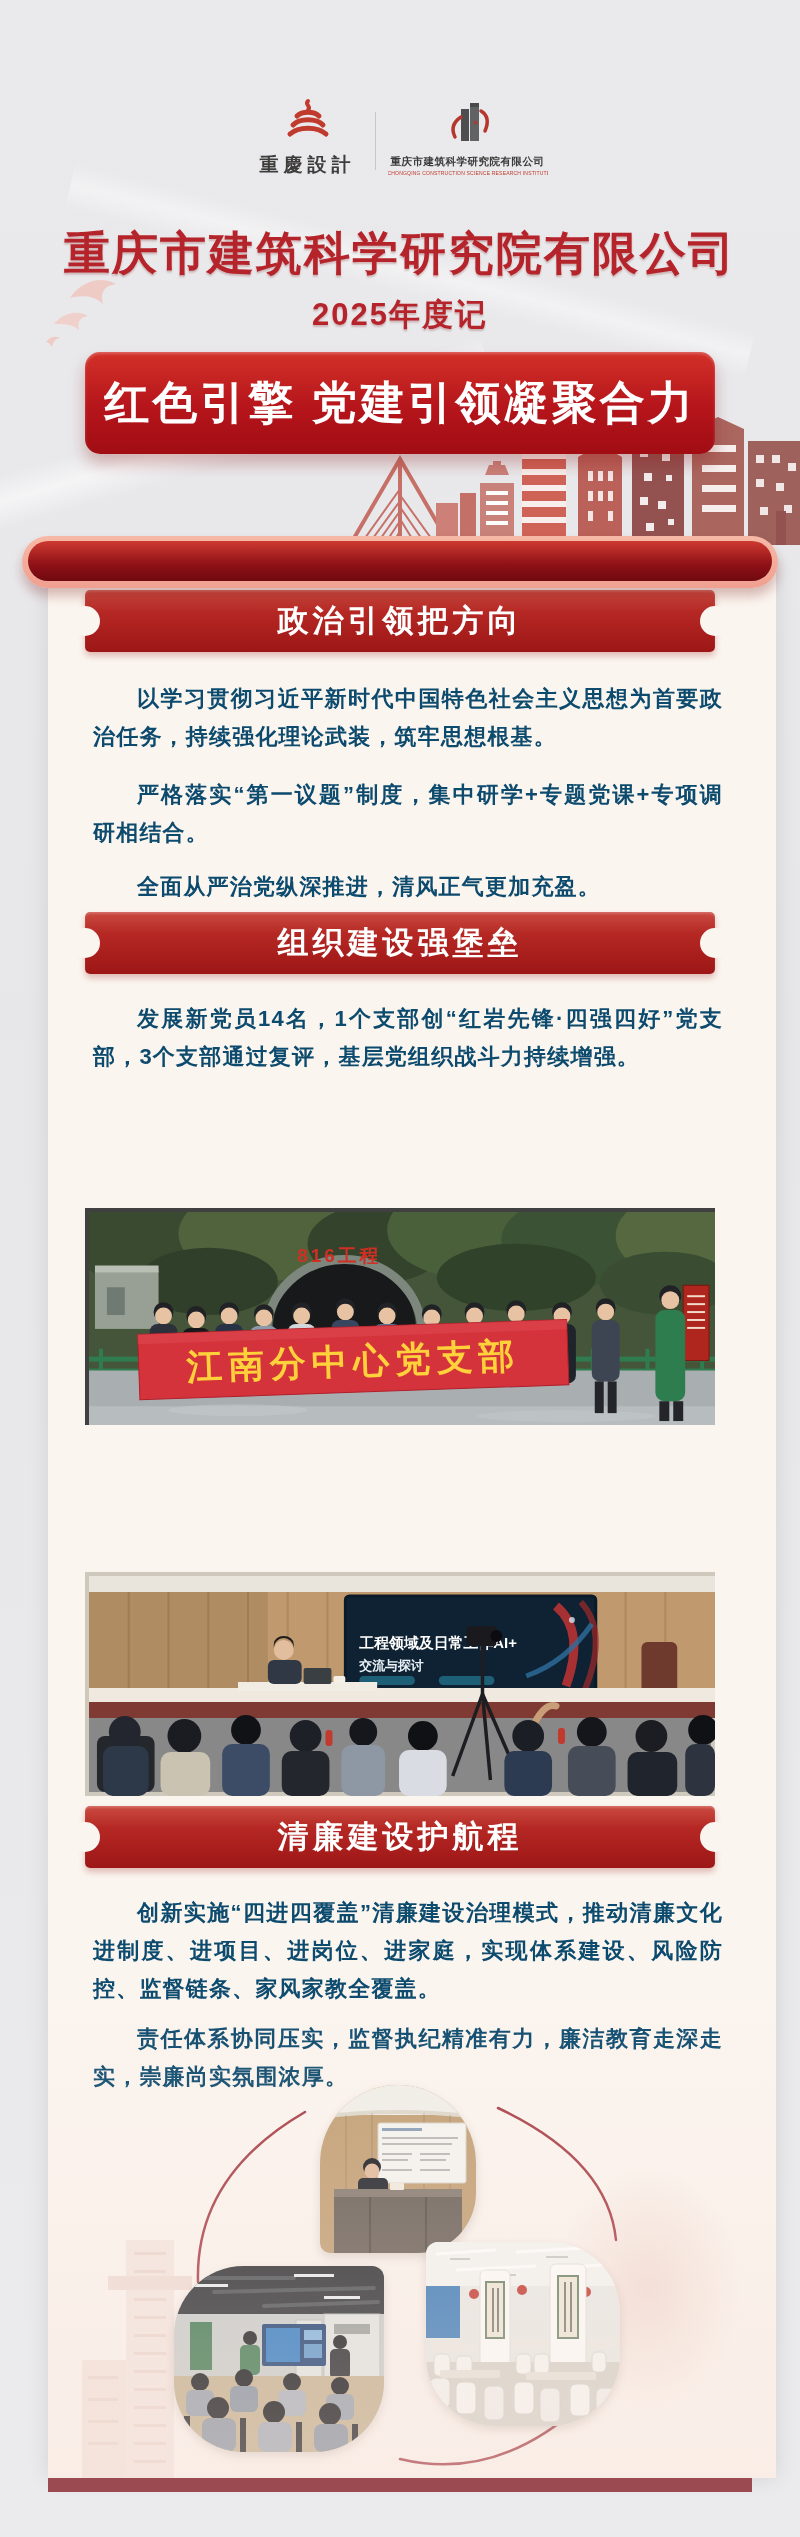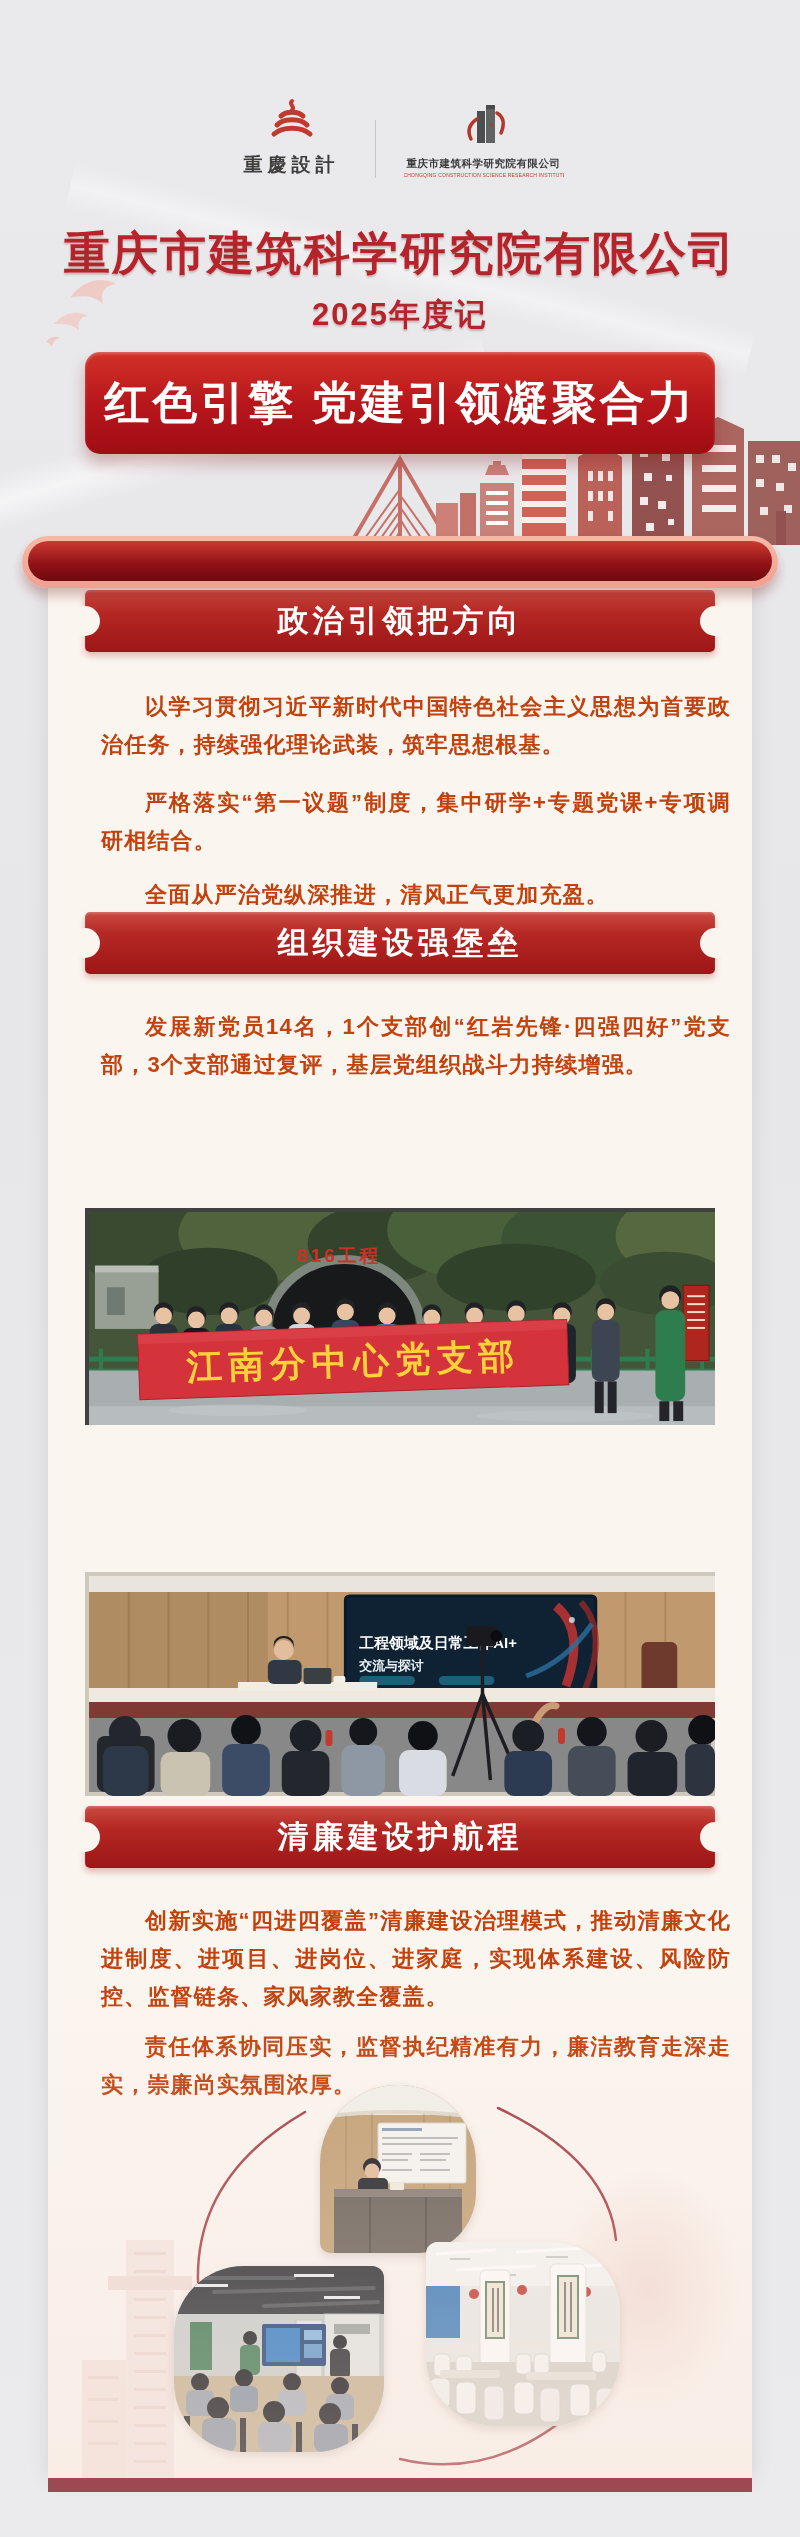--- a/index.html
+++ b/index.html
@@ -5,21 +5,21 @@
   html,body{margin:0;padding:0;background:#dcdcde;}
   .page{position:relative;width:800px;height:2537px;margin:0 auto;overflow:hidden;
         background:linear-gradient(180deg,#eaeaec 0%,#e7e7ea 40%,#ebebed 100%);
         font-family:"Liberation Sans","DejaVu Sans",sans-serif;}
   .streak{position:absolute;pointer-events:none;}
   .streak-a{left:-120px;top:330px;width:620px;height:240px;transform:rotate(-16deg);
         background:linear-gradient(180deg,transparent 38%,rgba(255,255,255,.55) 49%,transparent 60%);}
   .streak-b{left:60px;top:120px;width:700px;height:300px;transform:rotate(14deg);
         background:linear-gradient(180deg,transparent 42%,rgba(255,255,255,.4) 50%,transparent 58%);}
   
-  .logos{position:absolute;top:98px;left:0;width:100%;display:flex;justify-content:center;align-items:flex-end;gap:28px;}
+  .logos{position:absolute;top:98px;left:0;width:100%;display:flex;justify-content:center;align-items:center;gap:12px;}
   .logo-left{width:110px;text-align:center;}
   .logo-left .cal{margin-top:4px;font-family:"Liberation Serif","DejaVu Serif",serif;font-size:19px;letter-spacing:5px;color:#3f3d3c;font-weight:bold;}
   .logo-divider{width:1px;height:58px;background:#c8c8c8;margin-top:6px;}
   .logo-right{width:160px;text-align:center;}
   .logo-right .nm{margin-top:2px;font-size:10.5px;font-weight:bold;color:#3a3a3a;letter-spacing:.5px;white-space:nowrap;}
   .logo-right .sub{margin-top:1px;font-size:5px;color:#c0392b;letter-spacing:.2px;white-space:nowrap;overflow:hidden;}
   .title{position:absolute;top:222px;left:0;width:100%;margin:0;text-align:center;color:#b6242b;
          font-size:46px;font-weight:900;line-height:62px;letter-spacing:2px;
          text-shadow:0 2px 2px rgba(120,20,20,.25);}
   .doves{position:absolute;left:40px;top:262px;}
@@ -30,32 +30,32 @@
         display:flex;align-items:center;justify-content:center;z-index:3;}
   .pill span{color:#fff;font-size:45px;font-weight:bold;letter-spacing:3px;}
   
   .rod{position:absolute;left:22px;top:536px;width:756px;height:52px;border-radius:26px;
        background:linear-gradient(180deg,#f7b9a7 0%,#f0a090 100%);z-index:5;
        box-shadow:0 8px 12px rgba(120,20,20,.28);}
   .rod-inner{position:absolute;left:6px;right:6px;top:5px;bottom:7px;border-radius:21px;
        background:linear-gradient(180deg,#cd3a30 0%,#8e1016 60%,#6f0a10 100%);}
   
   .card{position:absolute;left:48px;top:560px;width:704px;height:1918px;background:#fbf5ef;z-index:4;
-        box-shadow:0 0 20px rgba(0,0,0,.10);overflow:hidden;}
+        box-shadow:0 0 20px rgba(0,0,0,.10);overflow:hidden;padding-left:24px;}
   .card::after{content:"";position:absolute;left:0;right:0;bottom:0;height:500px;pointer-events:none;
         background:linear-gradient(180deg,rgba(246,225,216,0) 0%,rgba(246,225,216,.28) 70%,rgba(246,225,216,.38) 100%);}
   .ribbon{position:absolute;left:37px;width:630px;height:62px;border-radius:5px;
         background:linear-gradient(180deg,#ca4b41 0%,#b52824 35%,#9d1616 100%);
         box-shadow:0 4px 6px rgba(150,30,30,.28), inset 0 2px 2px rgba(255,255,255,.18);
         display:flex;align-items:center;justify-content:center;z-index:2;}
   .ribbon::before,.ribbon::after{content:"";position:absolute;top:50%;width:30px;height:30px;border-radius:50%;
         background:#fbf5ef;transform:translateY(-50%);}
   .ribbon::before{left:-15px;} .ribbon::after{right:-15px;}
   .ribbon span{color:#fff;font-size:31px;font-weight:bold;letter-spacing:4px;}
-  .para{position:absolute;left:37px;width:630px;margin:16px;color:#c2410c;font-size:22px;line-height:38px;
+  .para{position:absolute;left:37px;width:630px;margin:8px;color:#0c4a6e;font-size:22px;line-height:38px;
         font-weight:600;letter-spacing:1.2px;text-indent:2em;text-align:justify;}
   .photo{position:absolute;left:37px;width:630px;border:4px solid #404040;box-sizing:border-box;background:#888;}
   .photo svg{display:block;}
   .collage{position:absolute;left:52px;top:1494px;width:600px;height:420px;}
   .collage svg.arcs{position:absolute;left:0;top:0;}
   .cphoto{position:absolute;overflow:hidden;box-shadow:0 4px 10px rgba(90,60,50,.18);}
   .cphoto svg{display:block;}
   .cp-top{left:220px;top:31px;width:156px;height:168px;border-radius:78px 78px 60px 10px;}
   .cp-left{left:74px;top:212px;width:210px;height:186px;border-radius:70px 12px 70px 70px;}
   .cp-right{left:326px;top:188px;width:194px;height:184px;border-radius:12px 70px 70px 70px;}

